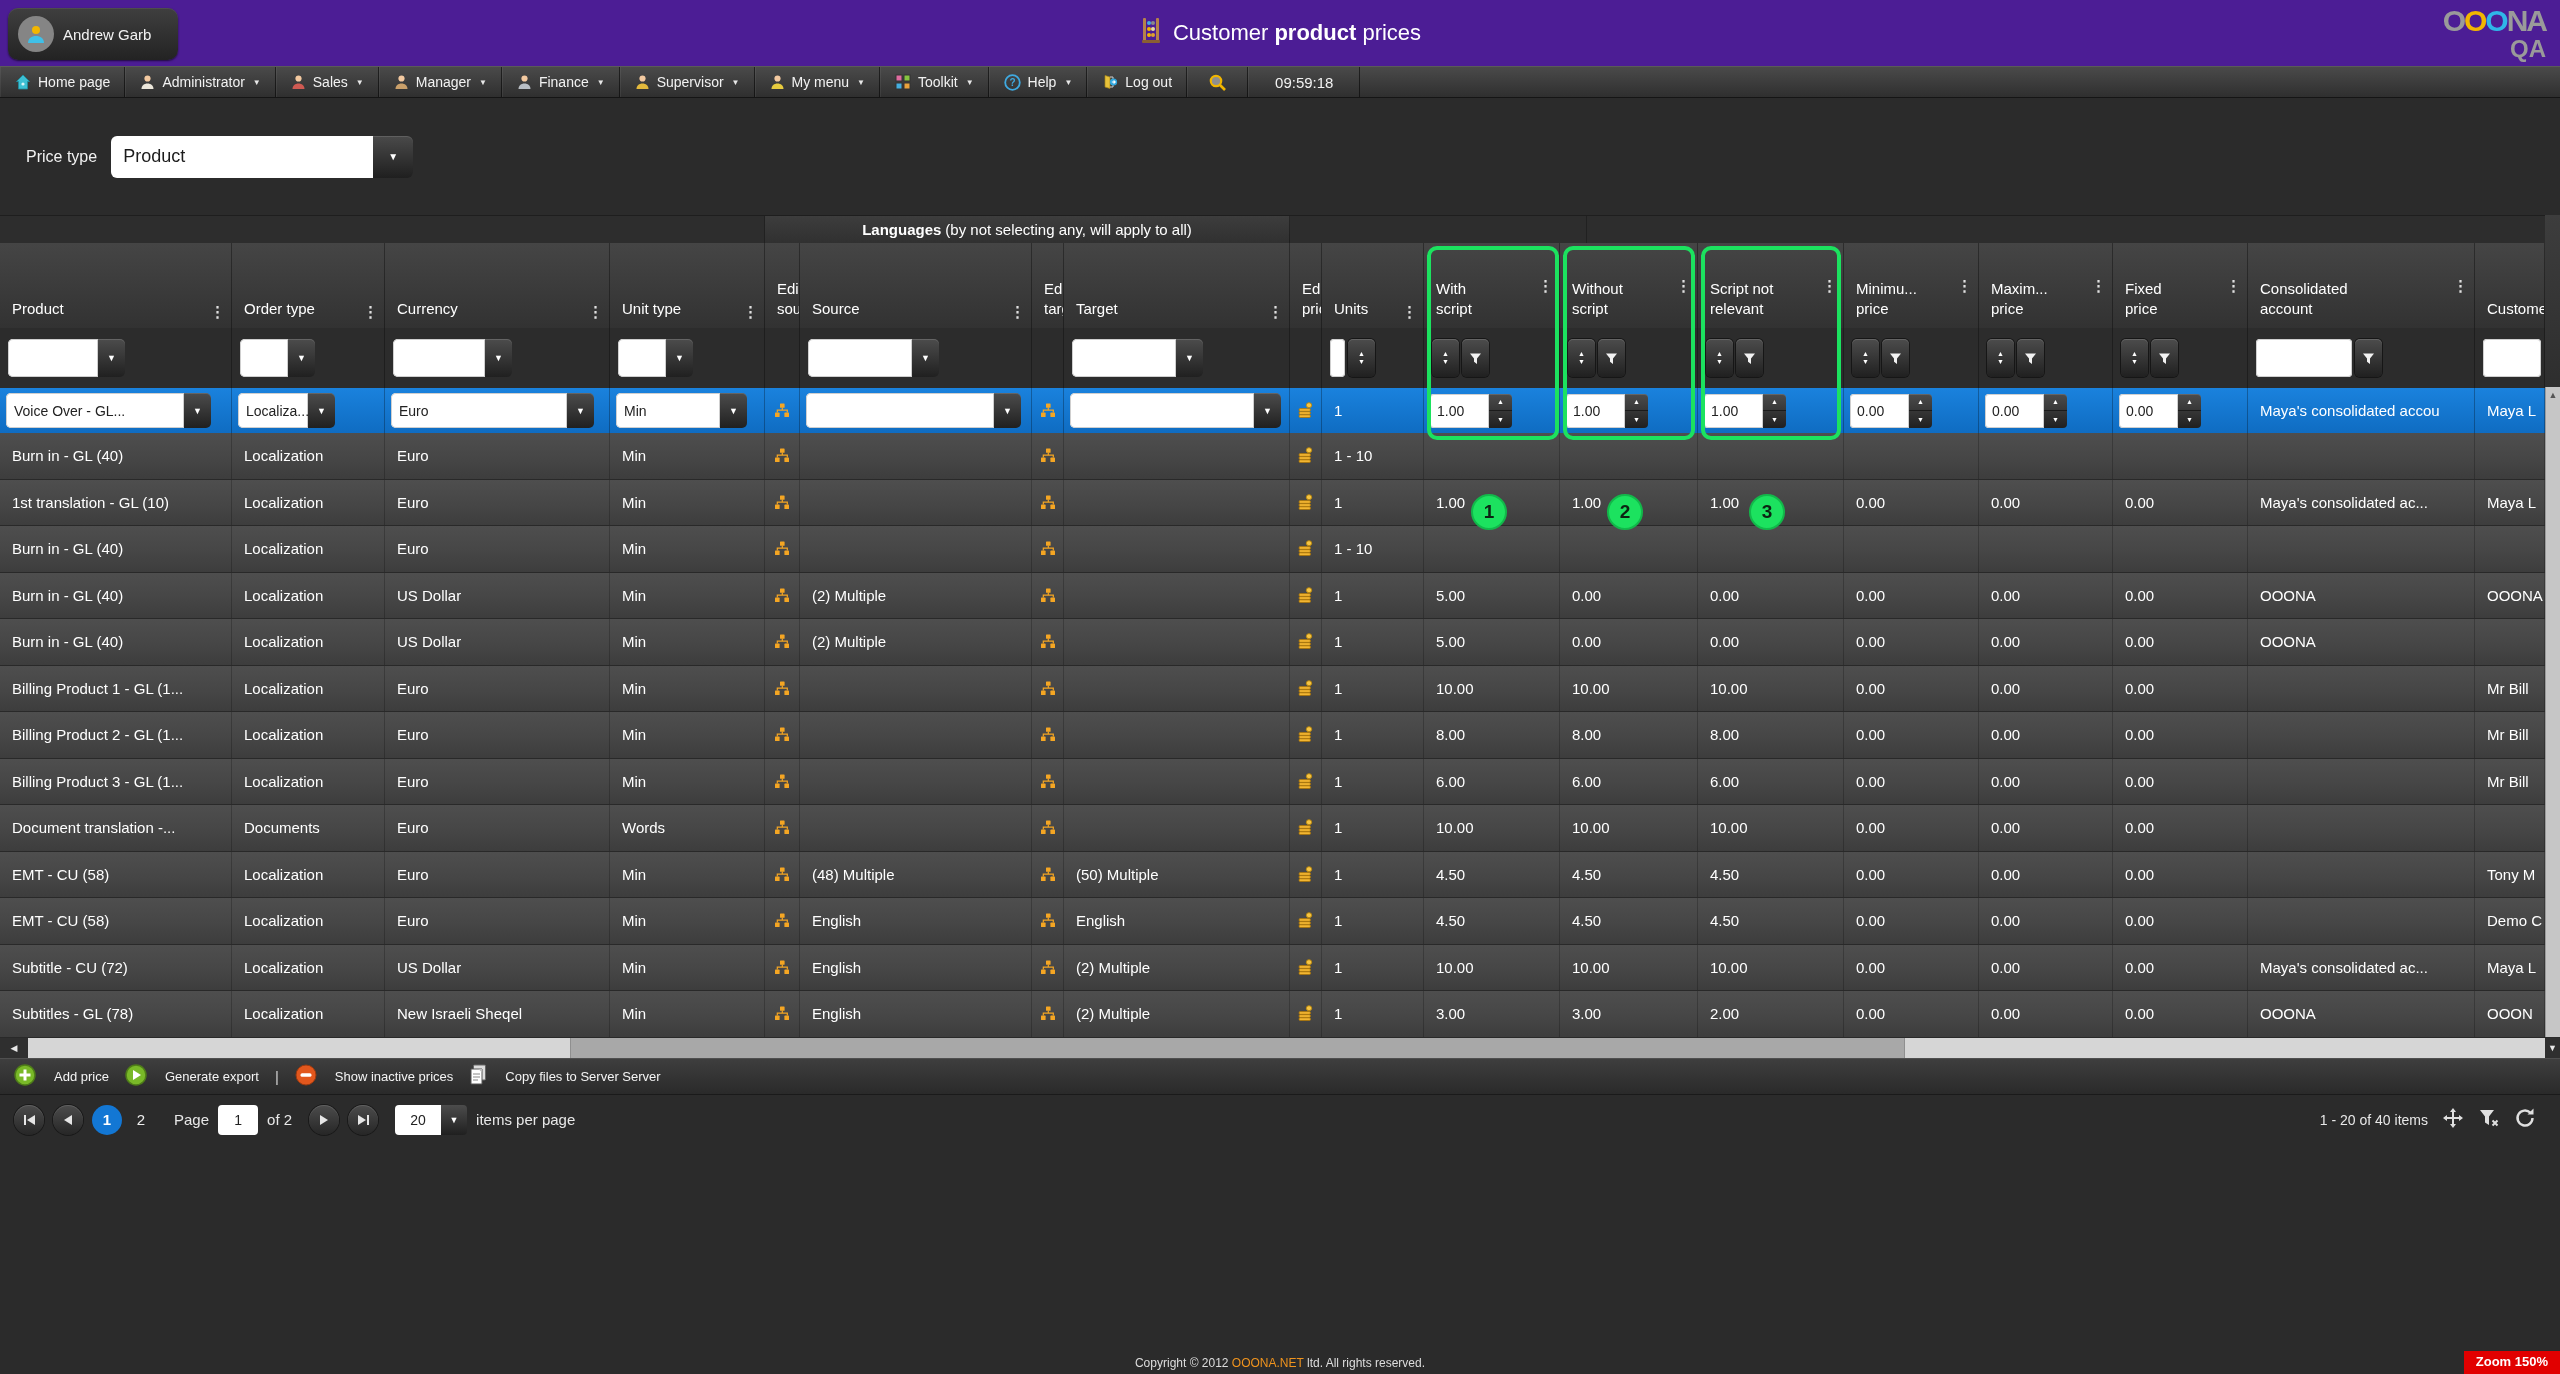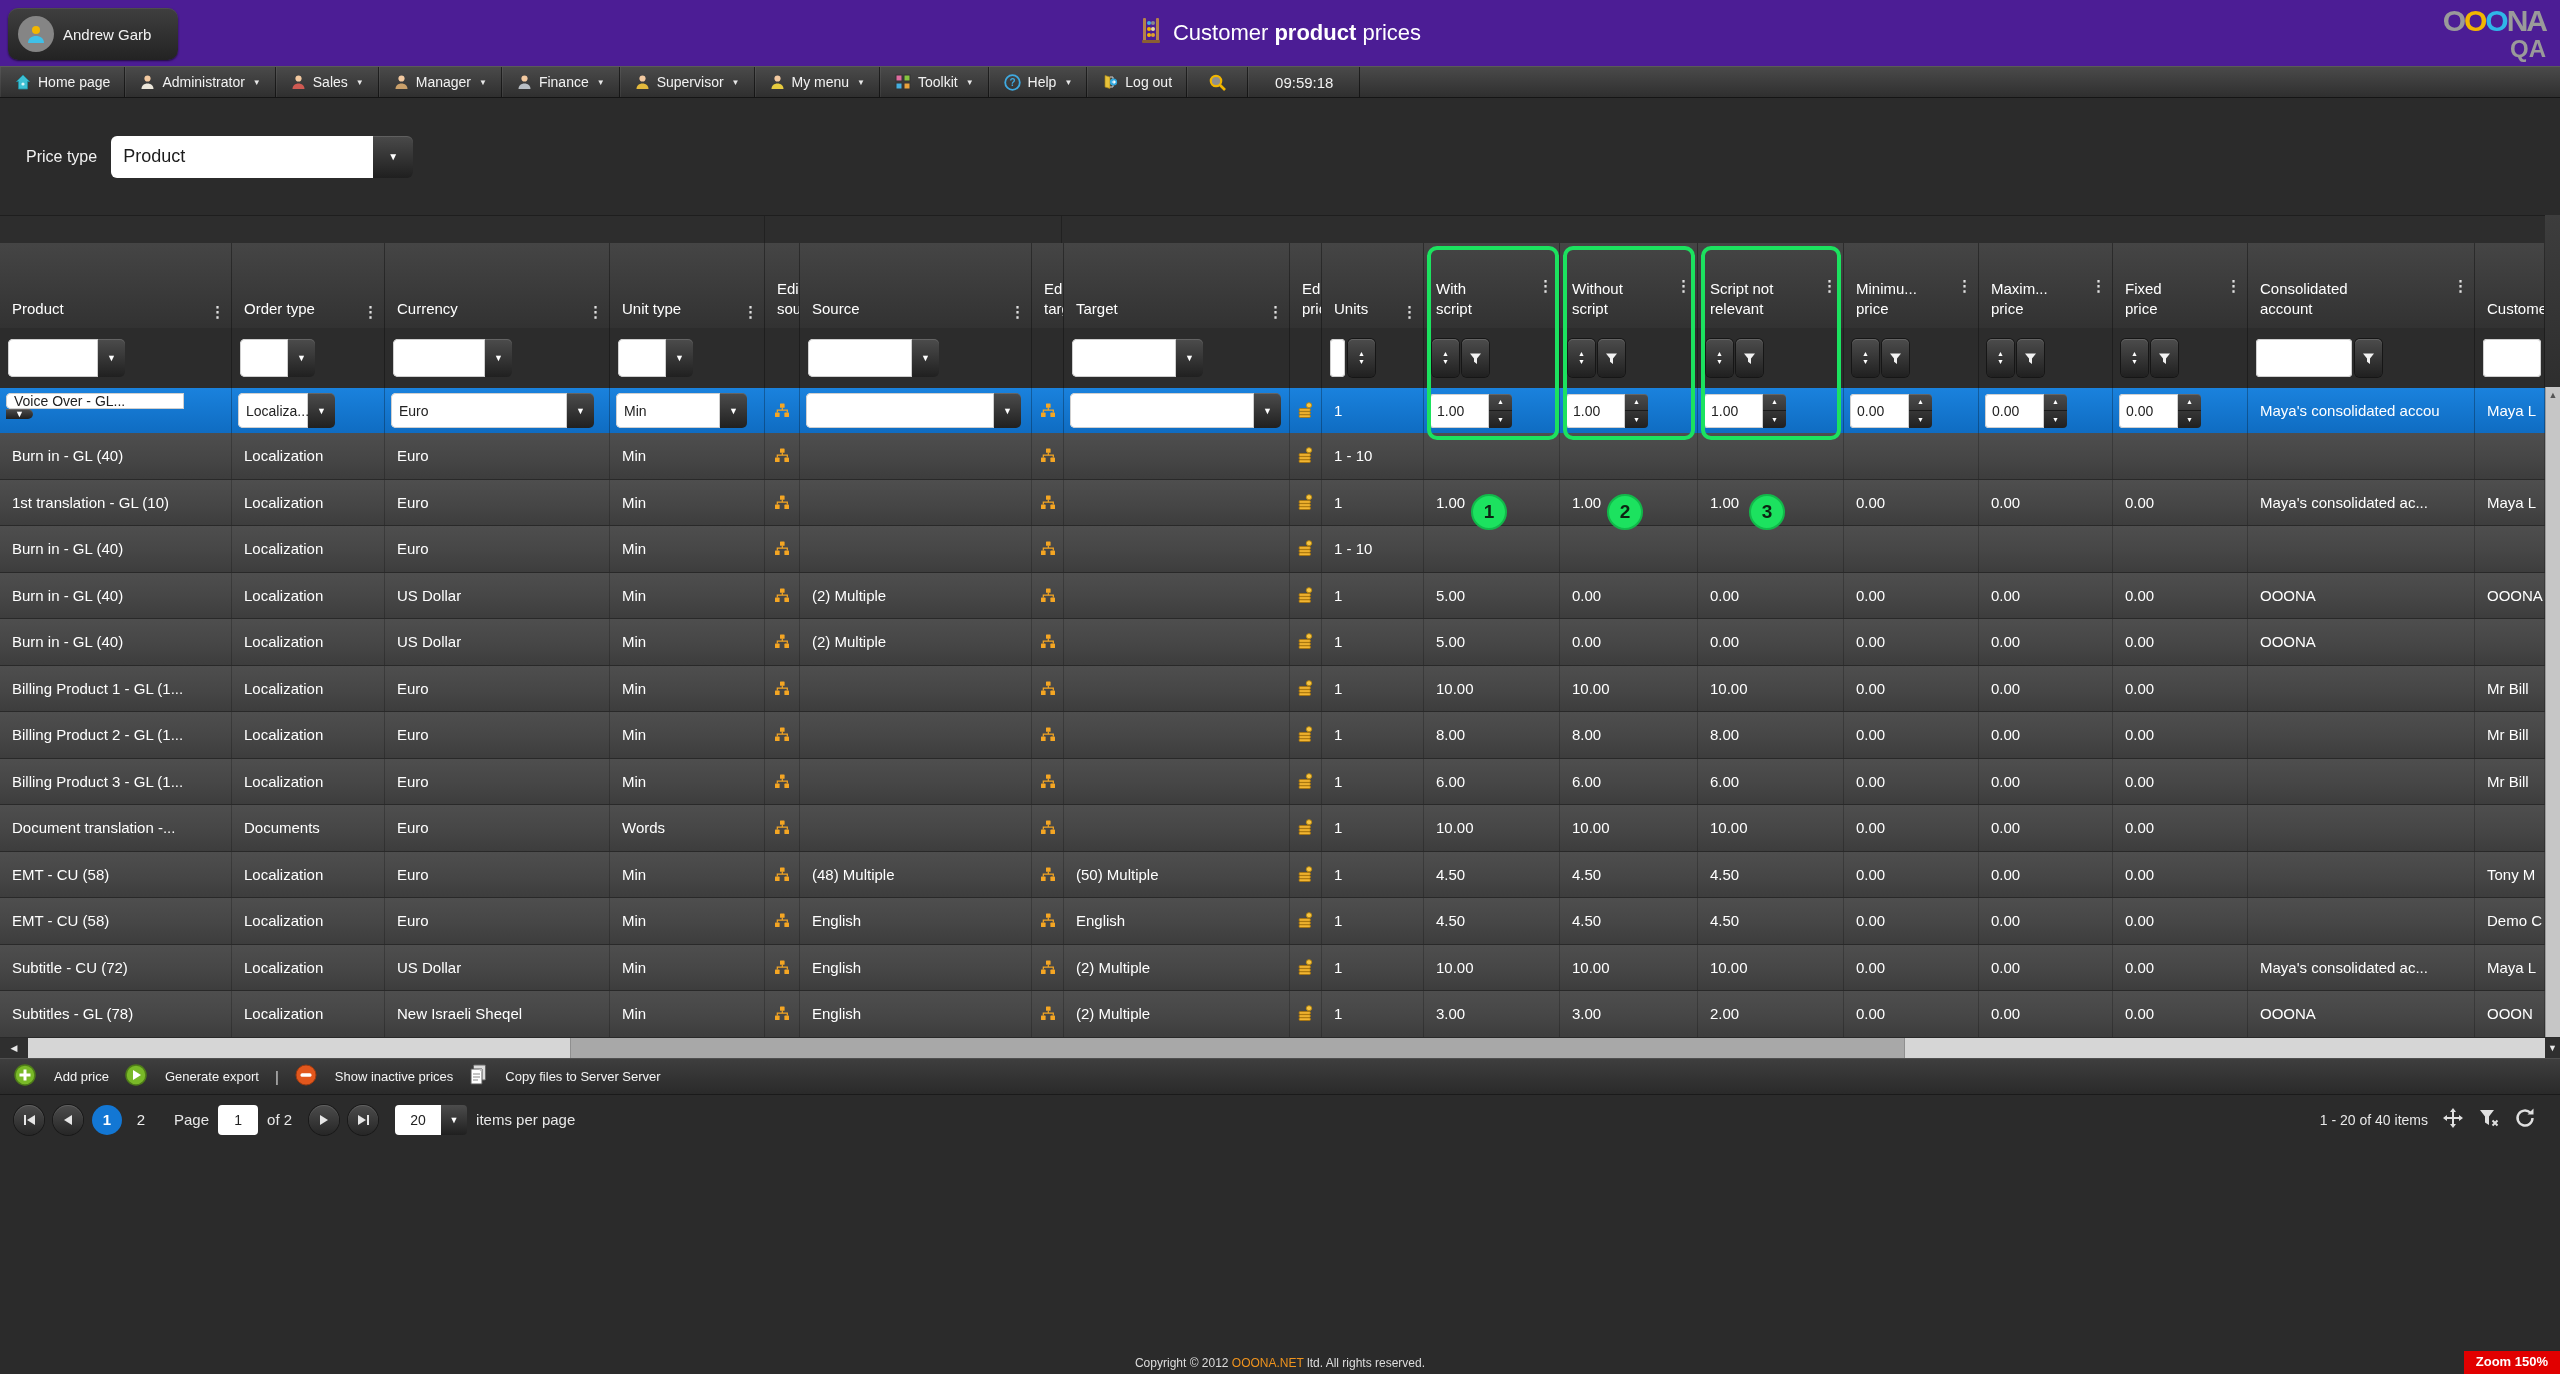--- a/index.html
+++ b/index.html
@@ -272,20 +272,24 @@
   </div>
 </div>
 
 <div class="grid" id="grid">
   <div class="hdrfill"></div>
   <div class="vscroll">
       <span class="up">▲</span>
     </div>
 <div class="grouprow">
       <div class="gblank" style="width: 765px;"></div>
+      <div class="gband" style="width: 525px;">
+        <b>Languages</b>
+        <span>(by not selecting any, will apply to all)</span>
+      </div>
       <div class="gblank" style="width: 297px;"></div>
     </div>
     <div class="grow hrow">
       <div class="hcell">
         <span class="hlabel">Product</span>
         <span class="hmenu" style="padding-bottom: 0px;">⋮</span>
       </div>
       <div class="hcell">
         <span class="hlabel">Order type</span>
         <span class="hmenu" style="padding-bottom: 0px;">⋮</span>
@@ -493,21 +497,21 @@
             <path d="M1 1.5h11L8 6.5v5.5L5 9.7V6.5z" fill="#f2f2f2"></path>
           </svg>
         </div>
       </div>
       <div class="fcell">
         <div class="whiteinput" style="width: 58px;"></div>
       </div>
     </div>
     <div class="grow selrow">
       <div class="selcell">
-        <div class="sel" style="height: 35px; flex-direction: column;">
+        <div class="sel" style="height: 35px;">
           <div class="sbox" style="width: 170px;">Voice Over - GL...</div>
           <div class="sarr">▼</div>
         </div>
       </div>
       <div class="selcell">
         <div class="sel" style="height: 35px;">
           <div class="sbox" style="width: 62px;">Localiza...</div>
           <div class="sarr">▼</div>
         </div>
       </div>

